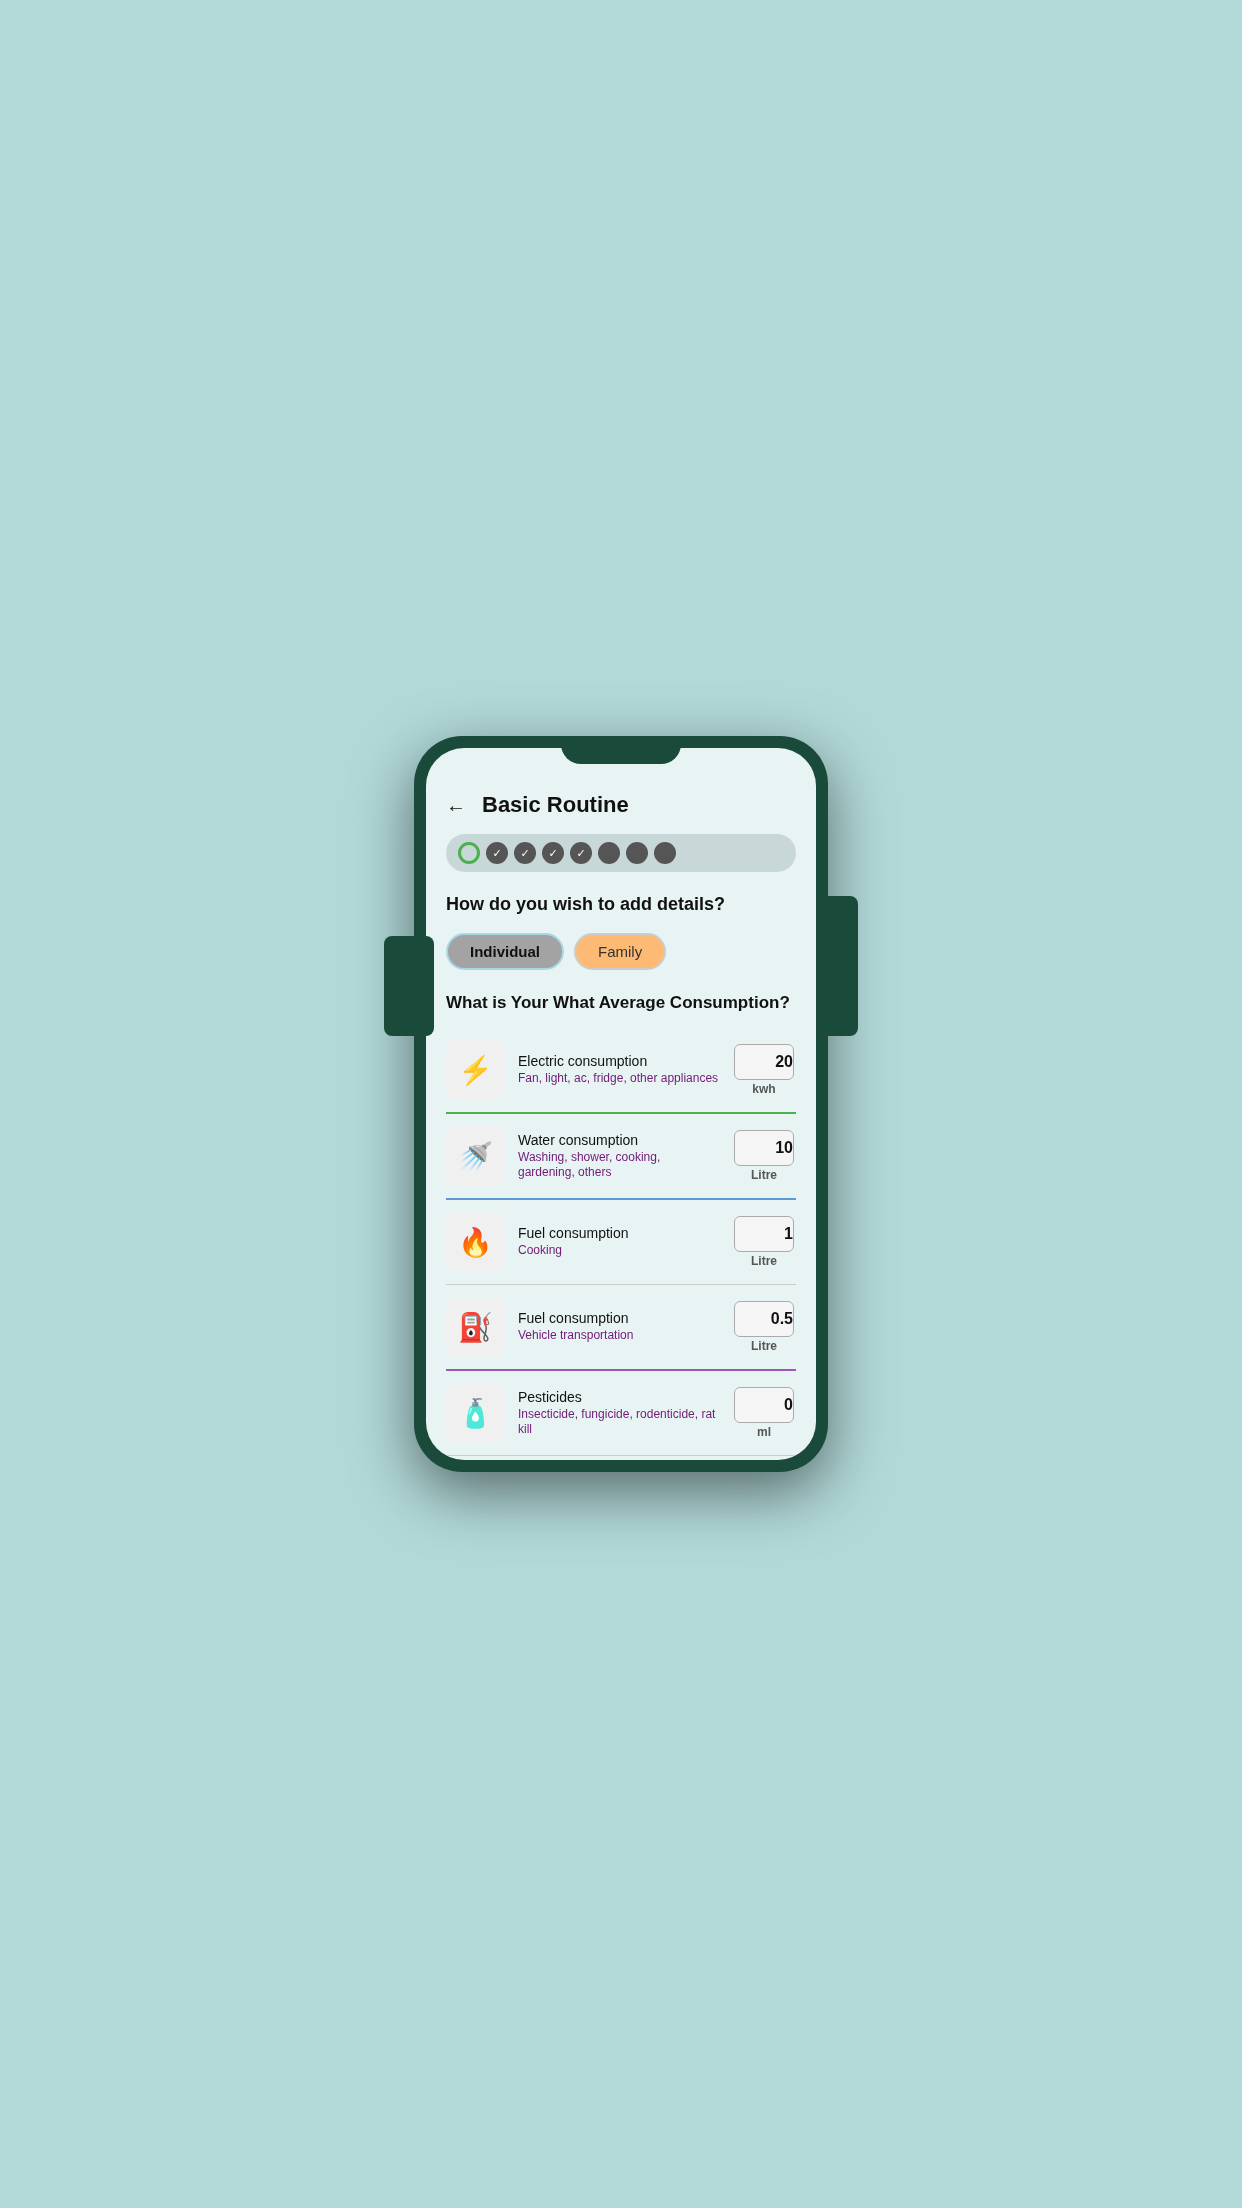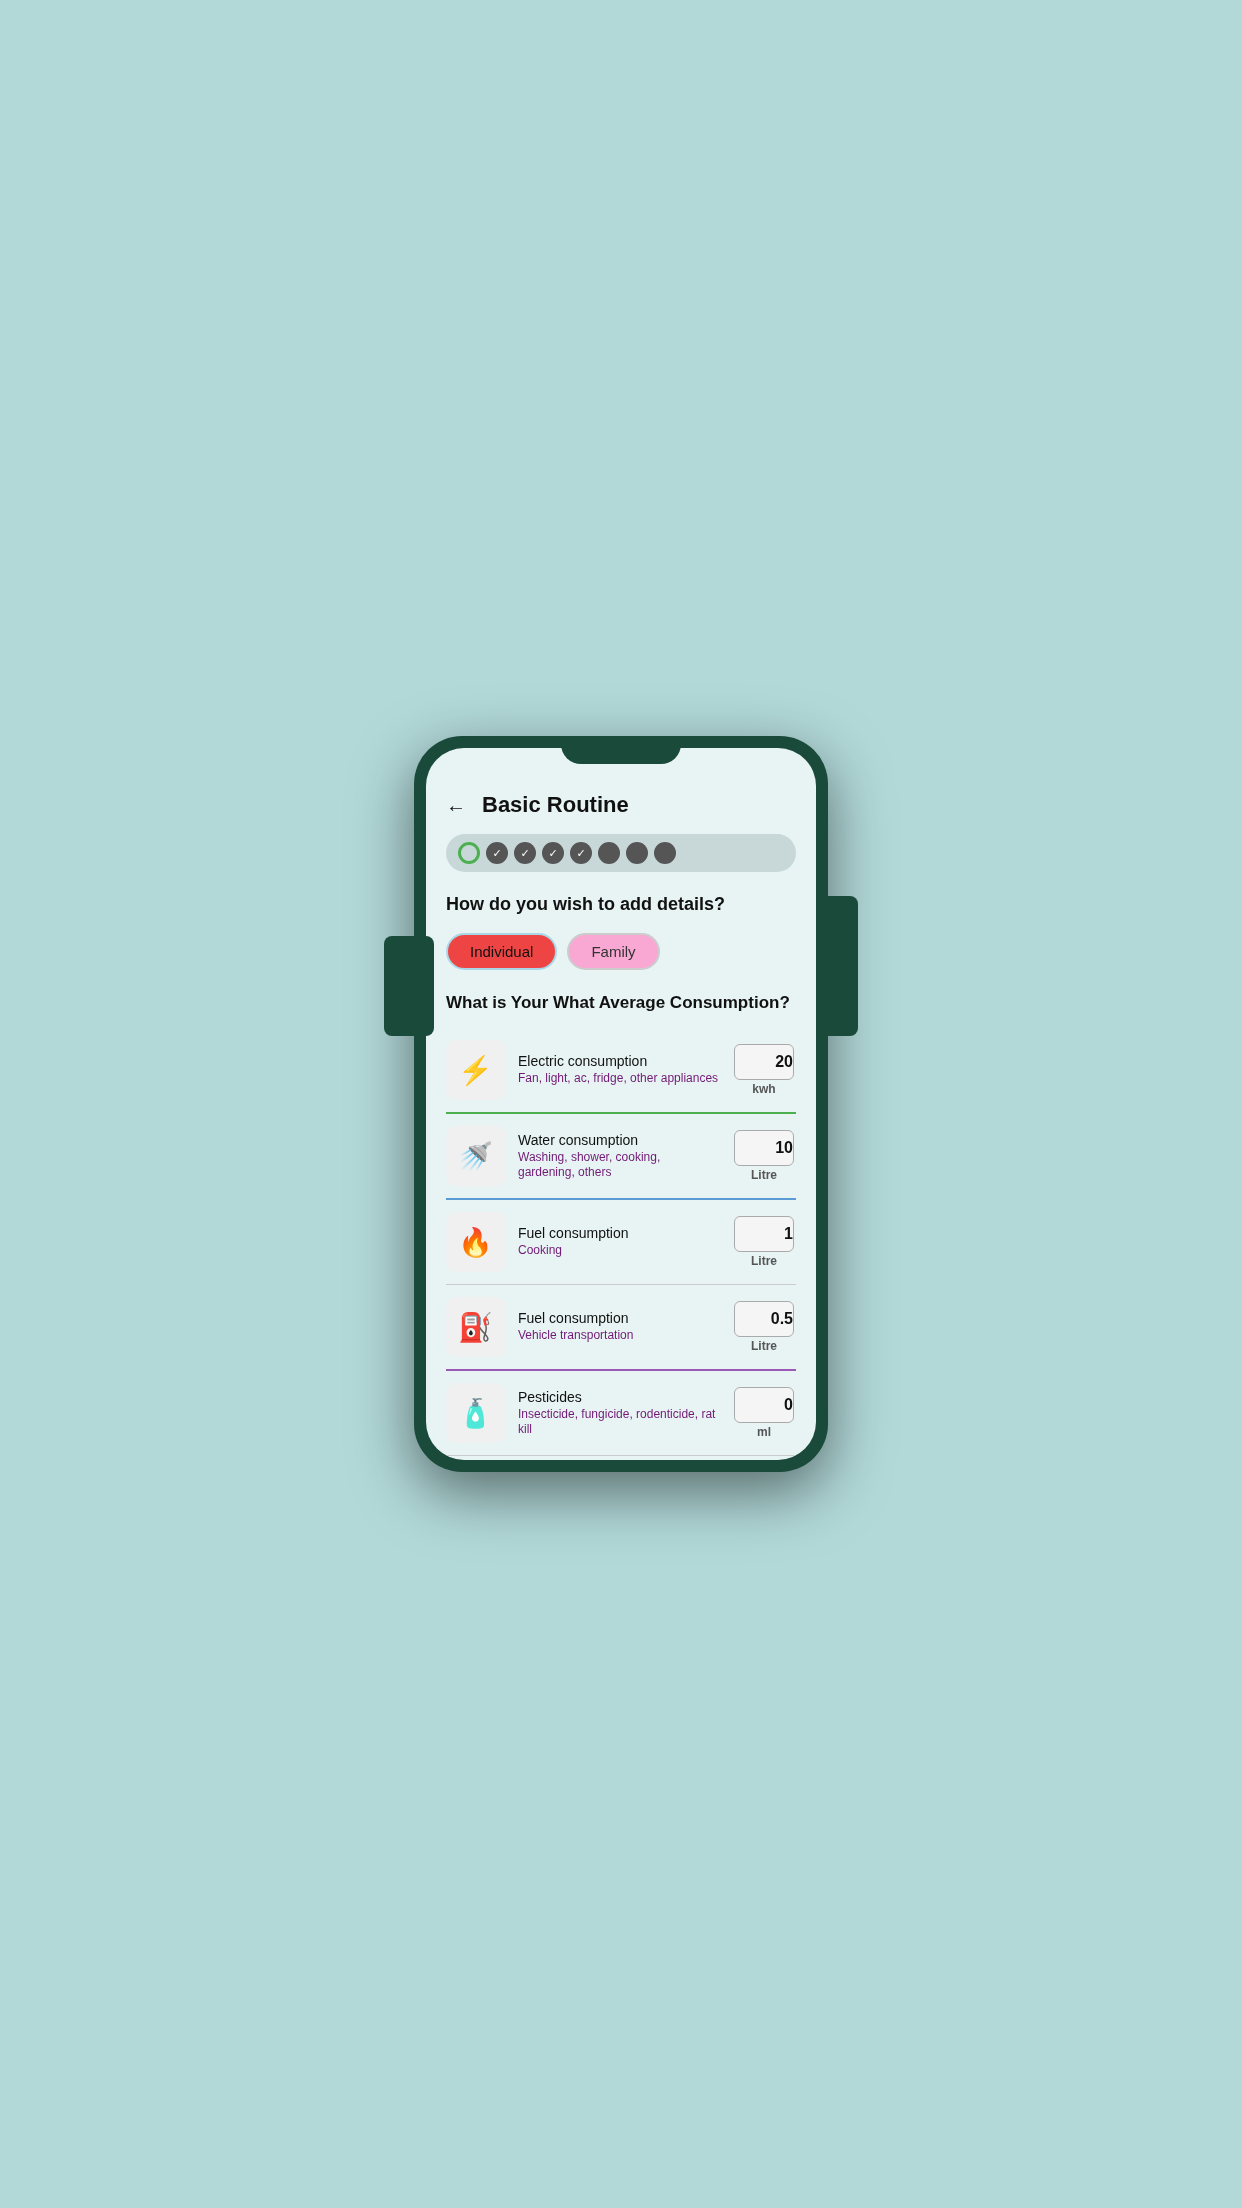--- a/index.html
+++ b/index.html
@@ -124,31 +124,31 @@
     .toggle-group {
       display: flex;
       gap: 10px;
       margin-bottom: 22px;
     }
 
     .toggle-btn {
       padding: 8px 22px;
       border-radius: 20px;
       border: 2px solid #ccc;
-      background: #f9a8d4;
+      background: #fdba74;
       font-size: 15px;
       cursor: pointer;
       color: #333;
     }
 
     .toggle-btn.active {
-      background: #ef4444;
+      background: #a3a3a3;
       border-color: #a8d8e8;
       color: #111;
-      font-weight: 400;
+      font-weight: 700;
     }
 
     
     .section-title {
       font-size: 17px;
       font-weight: 700;
       color: #111;
       margin-bottom: 14px;
       line-height: 1.3;
     }

